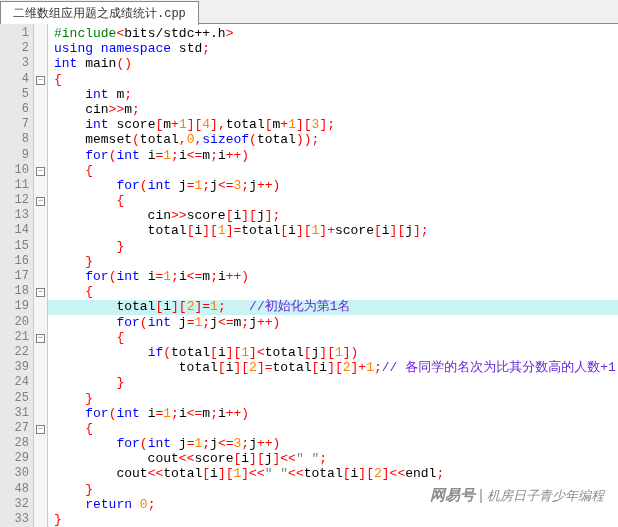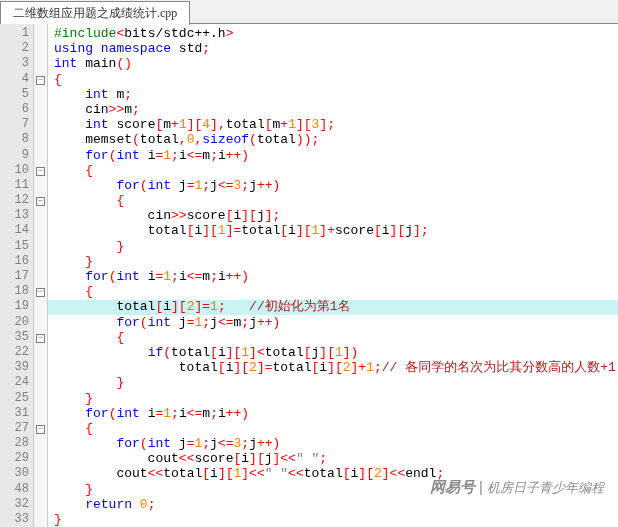--- a/index.html
+++ b/index.html
@@ -1,35 +1,35 @@
 <!DOCTYPE html>
 <html><head>
 <meta charset="utf-8">
 <style>
 *{box-sizing:border-box;margin:0;padding:0}
 body{font-family:Consolas,"Courier New",monospace;font-size:13px;background:#fff;width:618px;height:527px;overflow:hidden}
 .tab-bar{background:#f0f0f0;border-bottom:1px solid #888;height:24px;display:flex;align-items:center}
-.tab{background:#fff;border:1px solid #888;border-bottom:none;padding:3px 12px;font-family:Liberation Serif, serif;font-size:12px;color:#333;position:relative;top:1px}
+.tab{background:#fff;border:1px solid #888;border-bottom:none;padding:3px 12px;font-family:Liberation Mono, monospace;font-size:12px;color:#333;position:relative;top:1px}
 .editor{display:flex;height:calc(100% - 24px);position:relative}
 .gutter{background:#e8e8e8;border-right:1px solid #ccc;width:34px;text-align:right;padding:2px 4px 0 0;color:#808080;line-height:15.2px;font-size:12px;user-select:none}
 .fold{background:#f5f5f5;width:14px;border-right:1px solid #ccc;line-height:15.2px;font-size:10px;color:#808080;text-align:center;padding-top:2px;user-select:none;position:relative}
 .fold div{height:15.2px;position:relative}
 .fold .box{display:inline-block;width:9px;height:9px;border:1px solid #808080;background:#fff;line-height:7px;font-size:9px;text-align:center;position:relative;z-index:2}
 .code{flex:1;padding:2px 0 16px 6px;line-height:15.2px;white-space:pre;position:relative}
 .row{height:15.2px}
 .hl{background:#caf3f3;position:absolute;left:0;right:0;height:15.2px;z-index:-1}
 .kw{color:#0000ff;font-weight:normal}
 .pp{color:#008000}
 .pn{color:#000}
 .op{color:#ff0000}
 .num{color:#ff8000}
 .str{color:#808080}
-.cmt{color:#b91c1c}
+.cmt{color:#6d28d9}
 .sys{color:#000}
-.watermark{position:absolute;right:14px;bottom:30px;font-family:"Microsoft YaHei",sans-serif;font-size:15px;color:rgba(90,90,90,.7);font-style:italic;font-weight:bold}
+.watermark{position:absolute;right:14px;bottom:22px;font-family:"Microsoft YaHei",sans-serif;font-size:15px;color:rgba(90,90,90,.7);font-style:italic;font-weight:bold}
 .watermark .sep{margin:0 4px;font-style:normal;font-weight:normal}
 .watermark .rt{font-size:13px;font-weight:normal}
 </style>
 </head>
 <body>
 
 <div class="tab-bar">
   <div class="tab">二维数组应用题之成绩统计.cpp</div>
 </div>
 <div class="editor">
@@ -47,21 +47,21 @@
       <div class="row">11</div>
       <div class="row">12</div>
       <div class="row">13</div>
       <div class="row">14</div>
       <div class="row">15</div>
       <div class="row">16</div>
       <div class="row">17</div>
       <div class="row">18</div>
       <div class="row">19</div>
       <div class="row">20</div>
-      <div class="row">35</div>
+      <div class="row">21</div>
       <div class="row">22</div>
       <div class="row">39</div>
       <div class="row">24</div>
       <div class="row">25</div>
       <div class="row">31</div>
       <div class="row">27</div>
       <div class="row">28</div>
       <div class="row">29</div>
       <div class="row">30</div>
       <div class="row">48</div>

